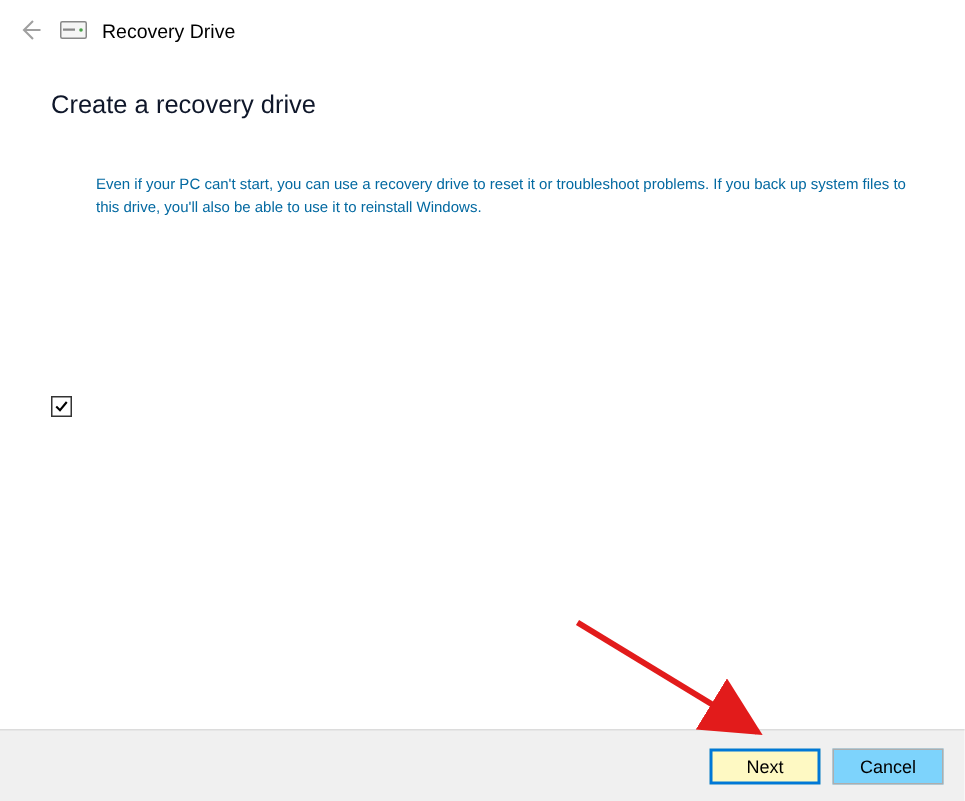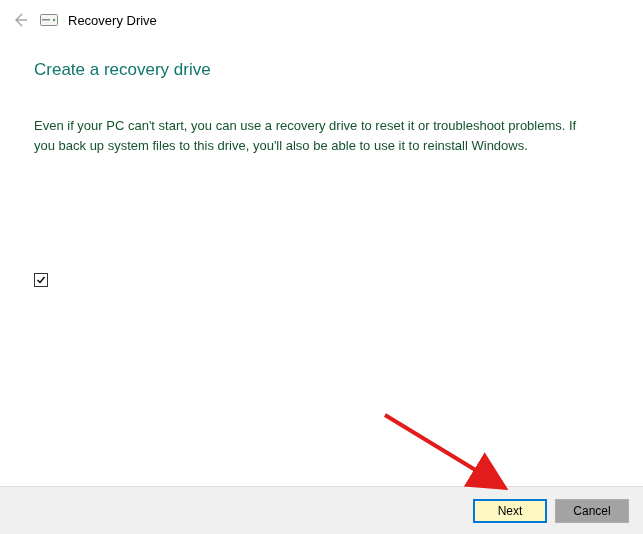--- a/index.html
+++ b/index.html
@@ -27,30 +27,31 @@
       display: flex; align-items: center; justify-content: center;
     }
     .window-title {
       font-size: 13px;
       color: #000;
     }
     .content {
       padding: 24px 34px 0 34px;
     }
     .page-heading {
-      color: #0f766e;
+      color: #0f172a;
       font-size: 17px;
       font-weight: 400;
       margin-bottom: 36px;
     }
     .description {
-      font-size: 13px;
-      color: #14532d;
+      font-size: 10px;
+      color: #0369a1;
       line-height: 1.5;
       max-width: 560px;
+      margin-left: 30px;
     }
     .checkbox-row {
       margin-top: 118px;
       display: flex;
       align-items: center;
       gap: 6px;
       font-size: 13px;
     }
     .checkbox-box {
       width: 14px; height: 14px;
@@ -70,21 +71,21 @@
       align-items: center;
       justify-content: flex-end;
       padding-right: 14px;
       gap: 8px;
     }
     .btn {
       min-width: 74px;
       height: 24px;
       font-size: 12px;
       font-family: inherit;
-      background: #a3a3a3;
+      background: #7dd3fc;
       border: 1px solid #adadad;
       cursor: pointer;
     }
     .btn.primary {
       border: 2px solid #0078d7;
       background: #fef9c3;
     }
     .annotation-arrow {
       position: absolute;
       pointer-events: none;

